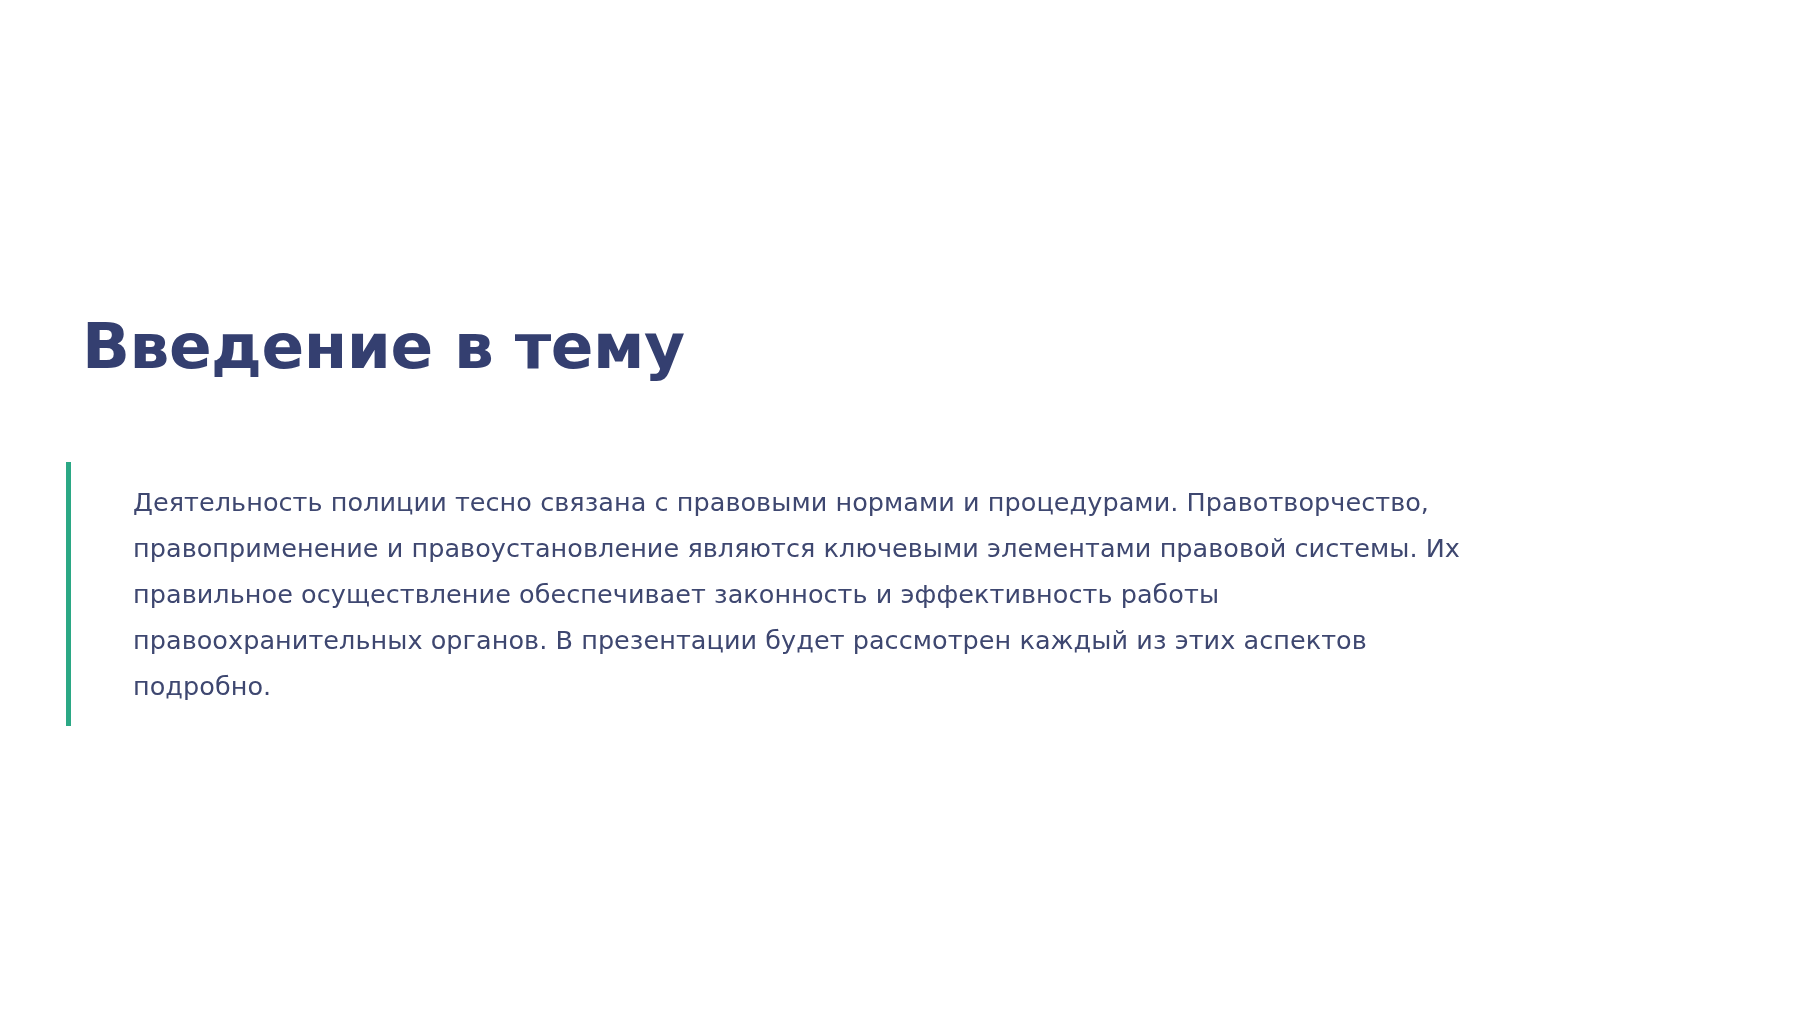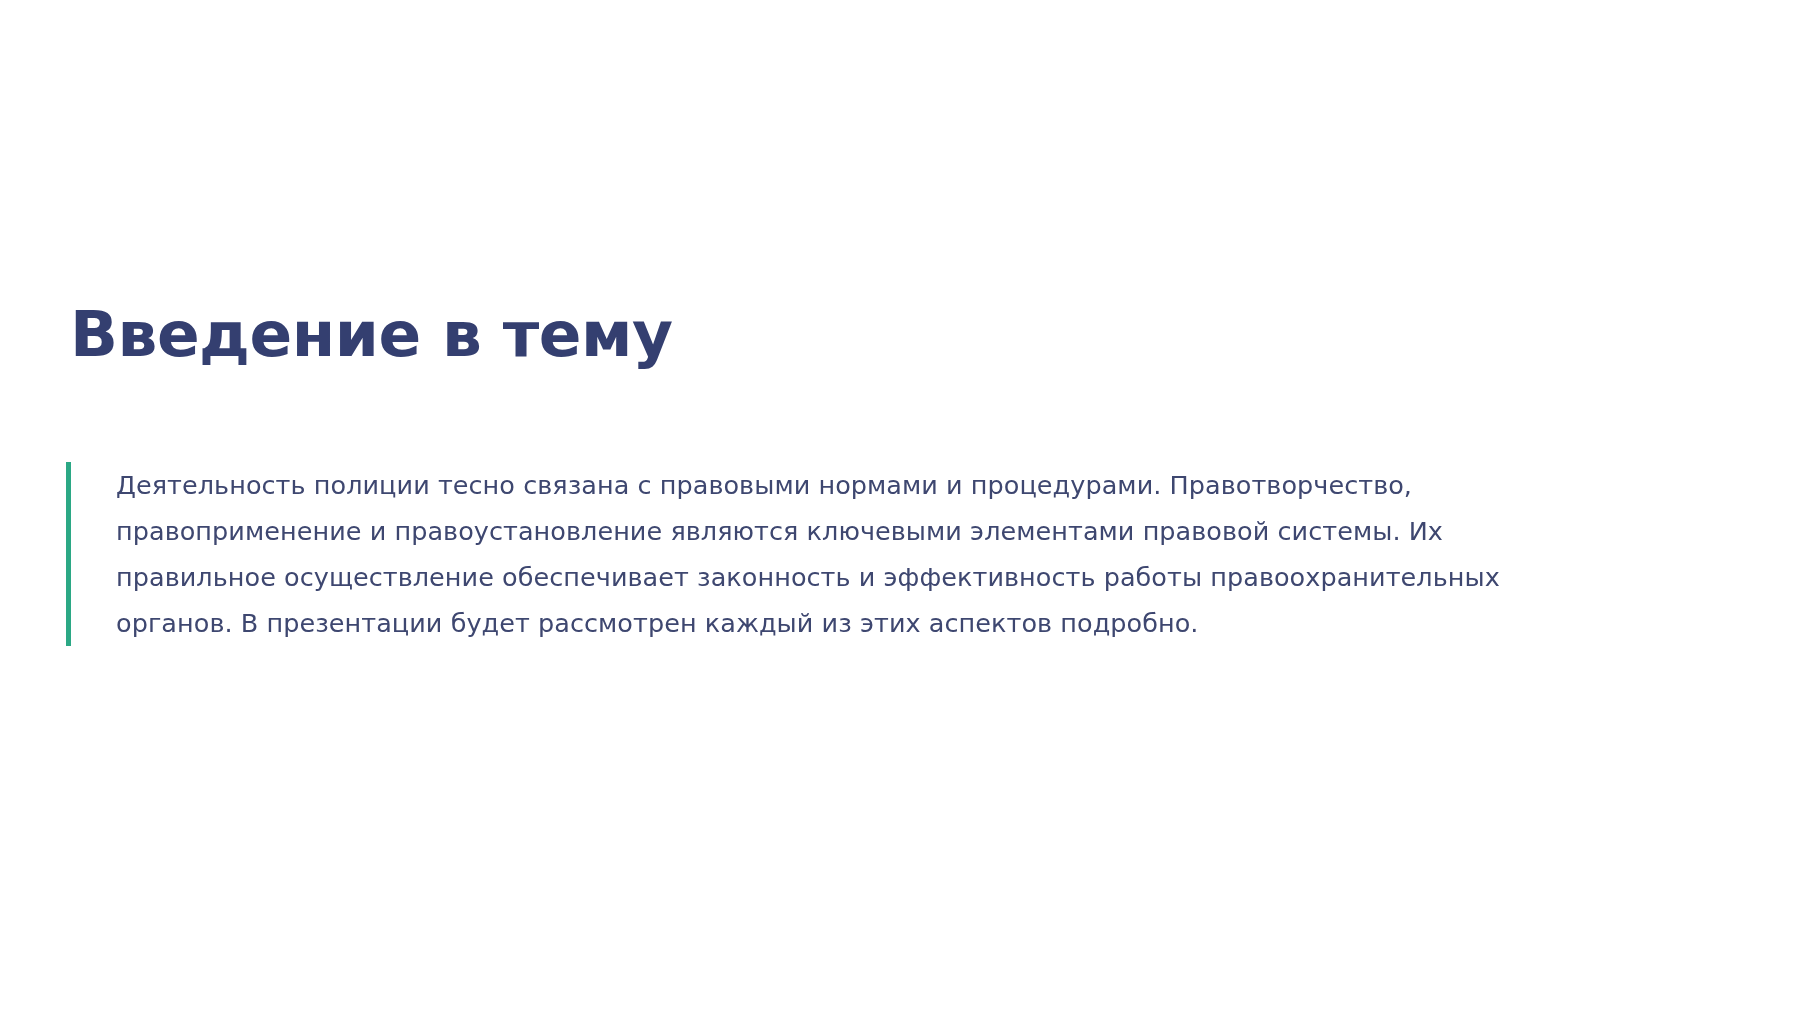--- a/index.html
+++ b/index.html
@@ -21,21 +21,21 @@
     height: 1013px;
     background: #ffffff;
     box-sizing: border-box;
   }
 
   
   .slide-title {
     position: absolute;
     left: 66px;
     top: 296px;
-    margin: 4px;
+    margin: 16px;
     font-family: "DejaVu Sans", "Liberation Sans", sans-serif;
     font-size: 63px;
     font-weight: 700;
     line-height: 1.12;
     letter-spacing: -0.5px;
     color: #343F70;
     white-space: nowrap;
     -webkit-font-smoothing: antialiased;
   }
 
@@ -52,21 +52,21 @@
   .accent-bar {
     flex: 0 0 auto;
     width: 5px;
     min-height: 136px;
     background: #2BA885;
     border-radius: 0;
   }
 
   .body-text {
     flex: 1 1 auto;
-    margin: 0;
+    margin: 17px;
     padding: 0 0 0 45px;
     font-family: "DejaVu Sans", "Liberation Sans", sans-serif;
     font-size: 25.5px;
     font-weight: 400;
     line-height: 46px;
     color: #3E4770;
     text-align: left;
     letter-spacing: 0.05px;
     -webkit-font-smoothing: antialiased;
   }

